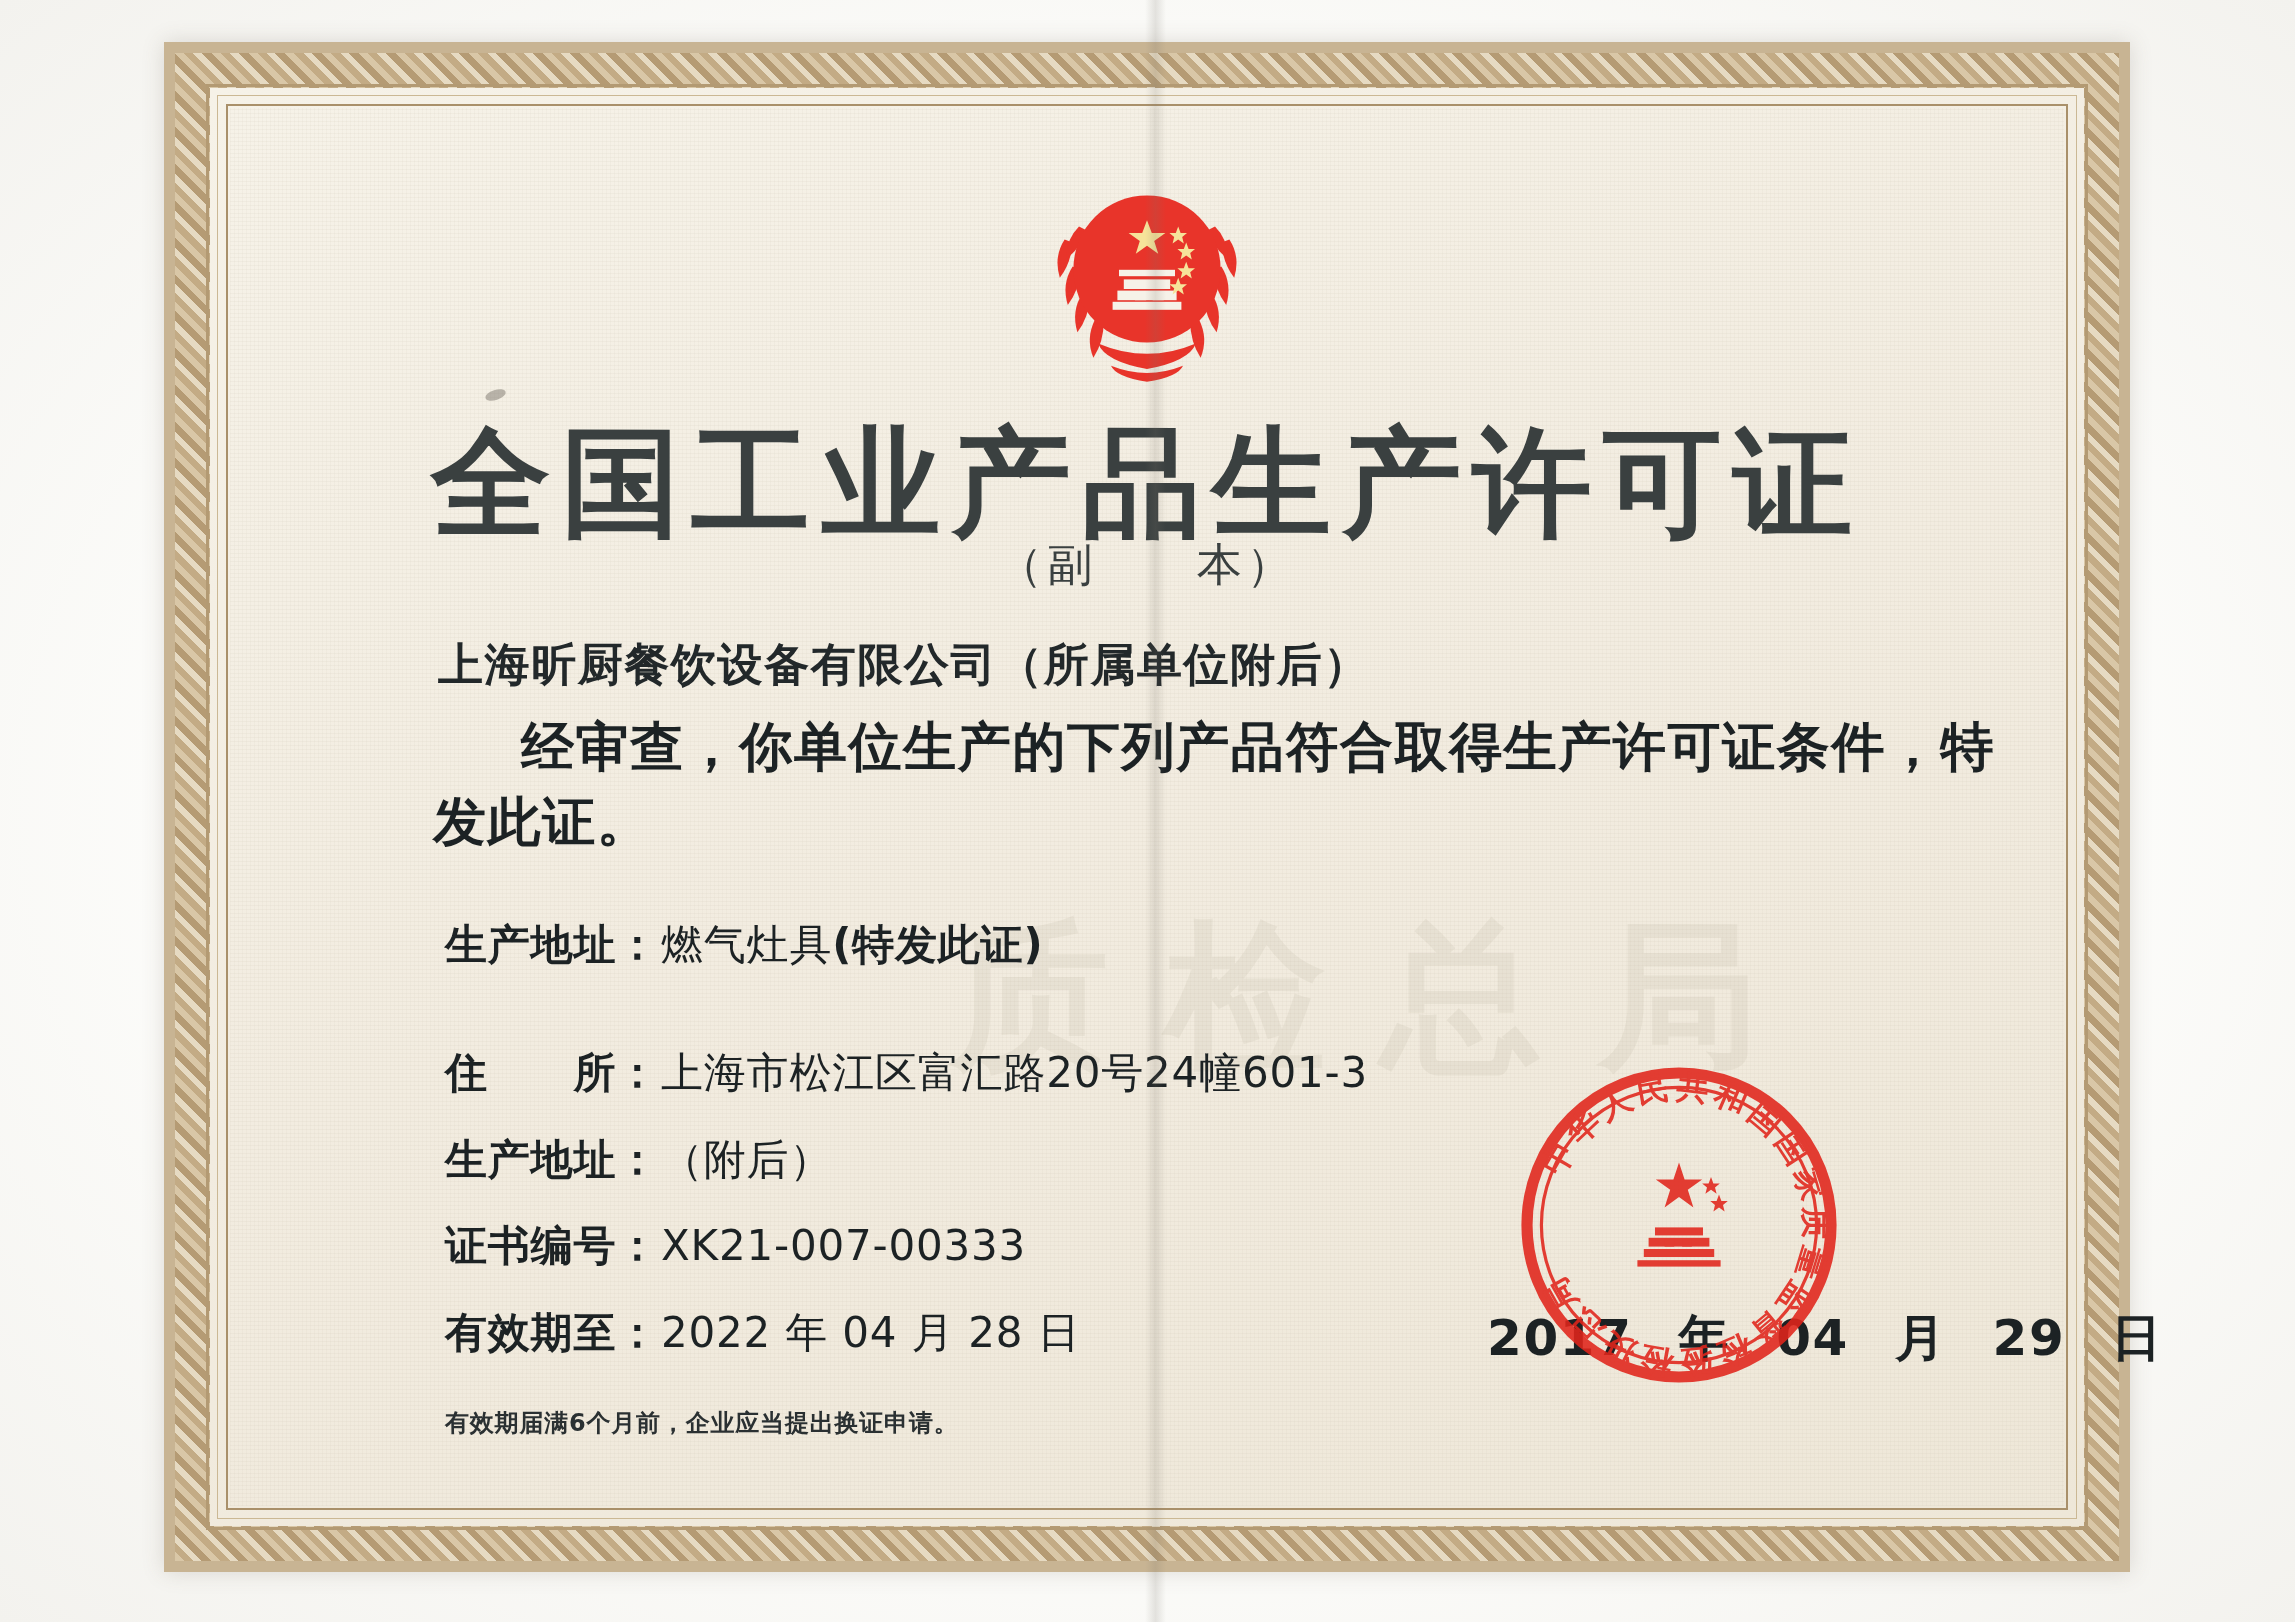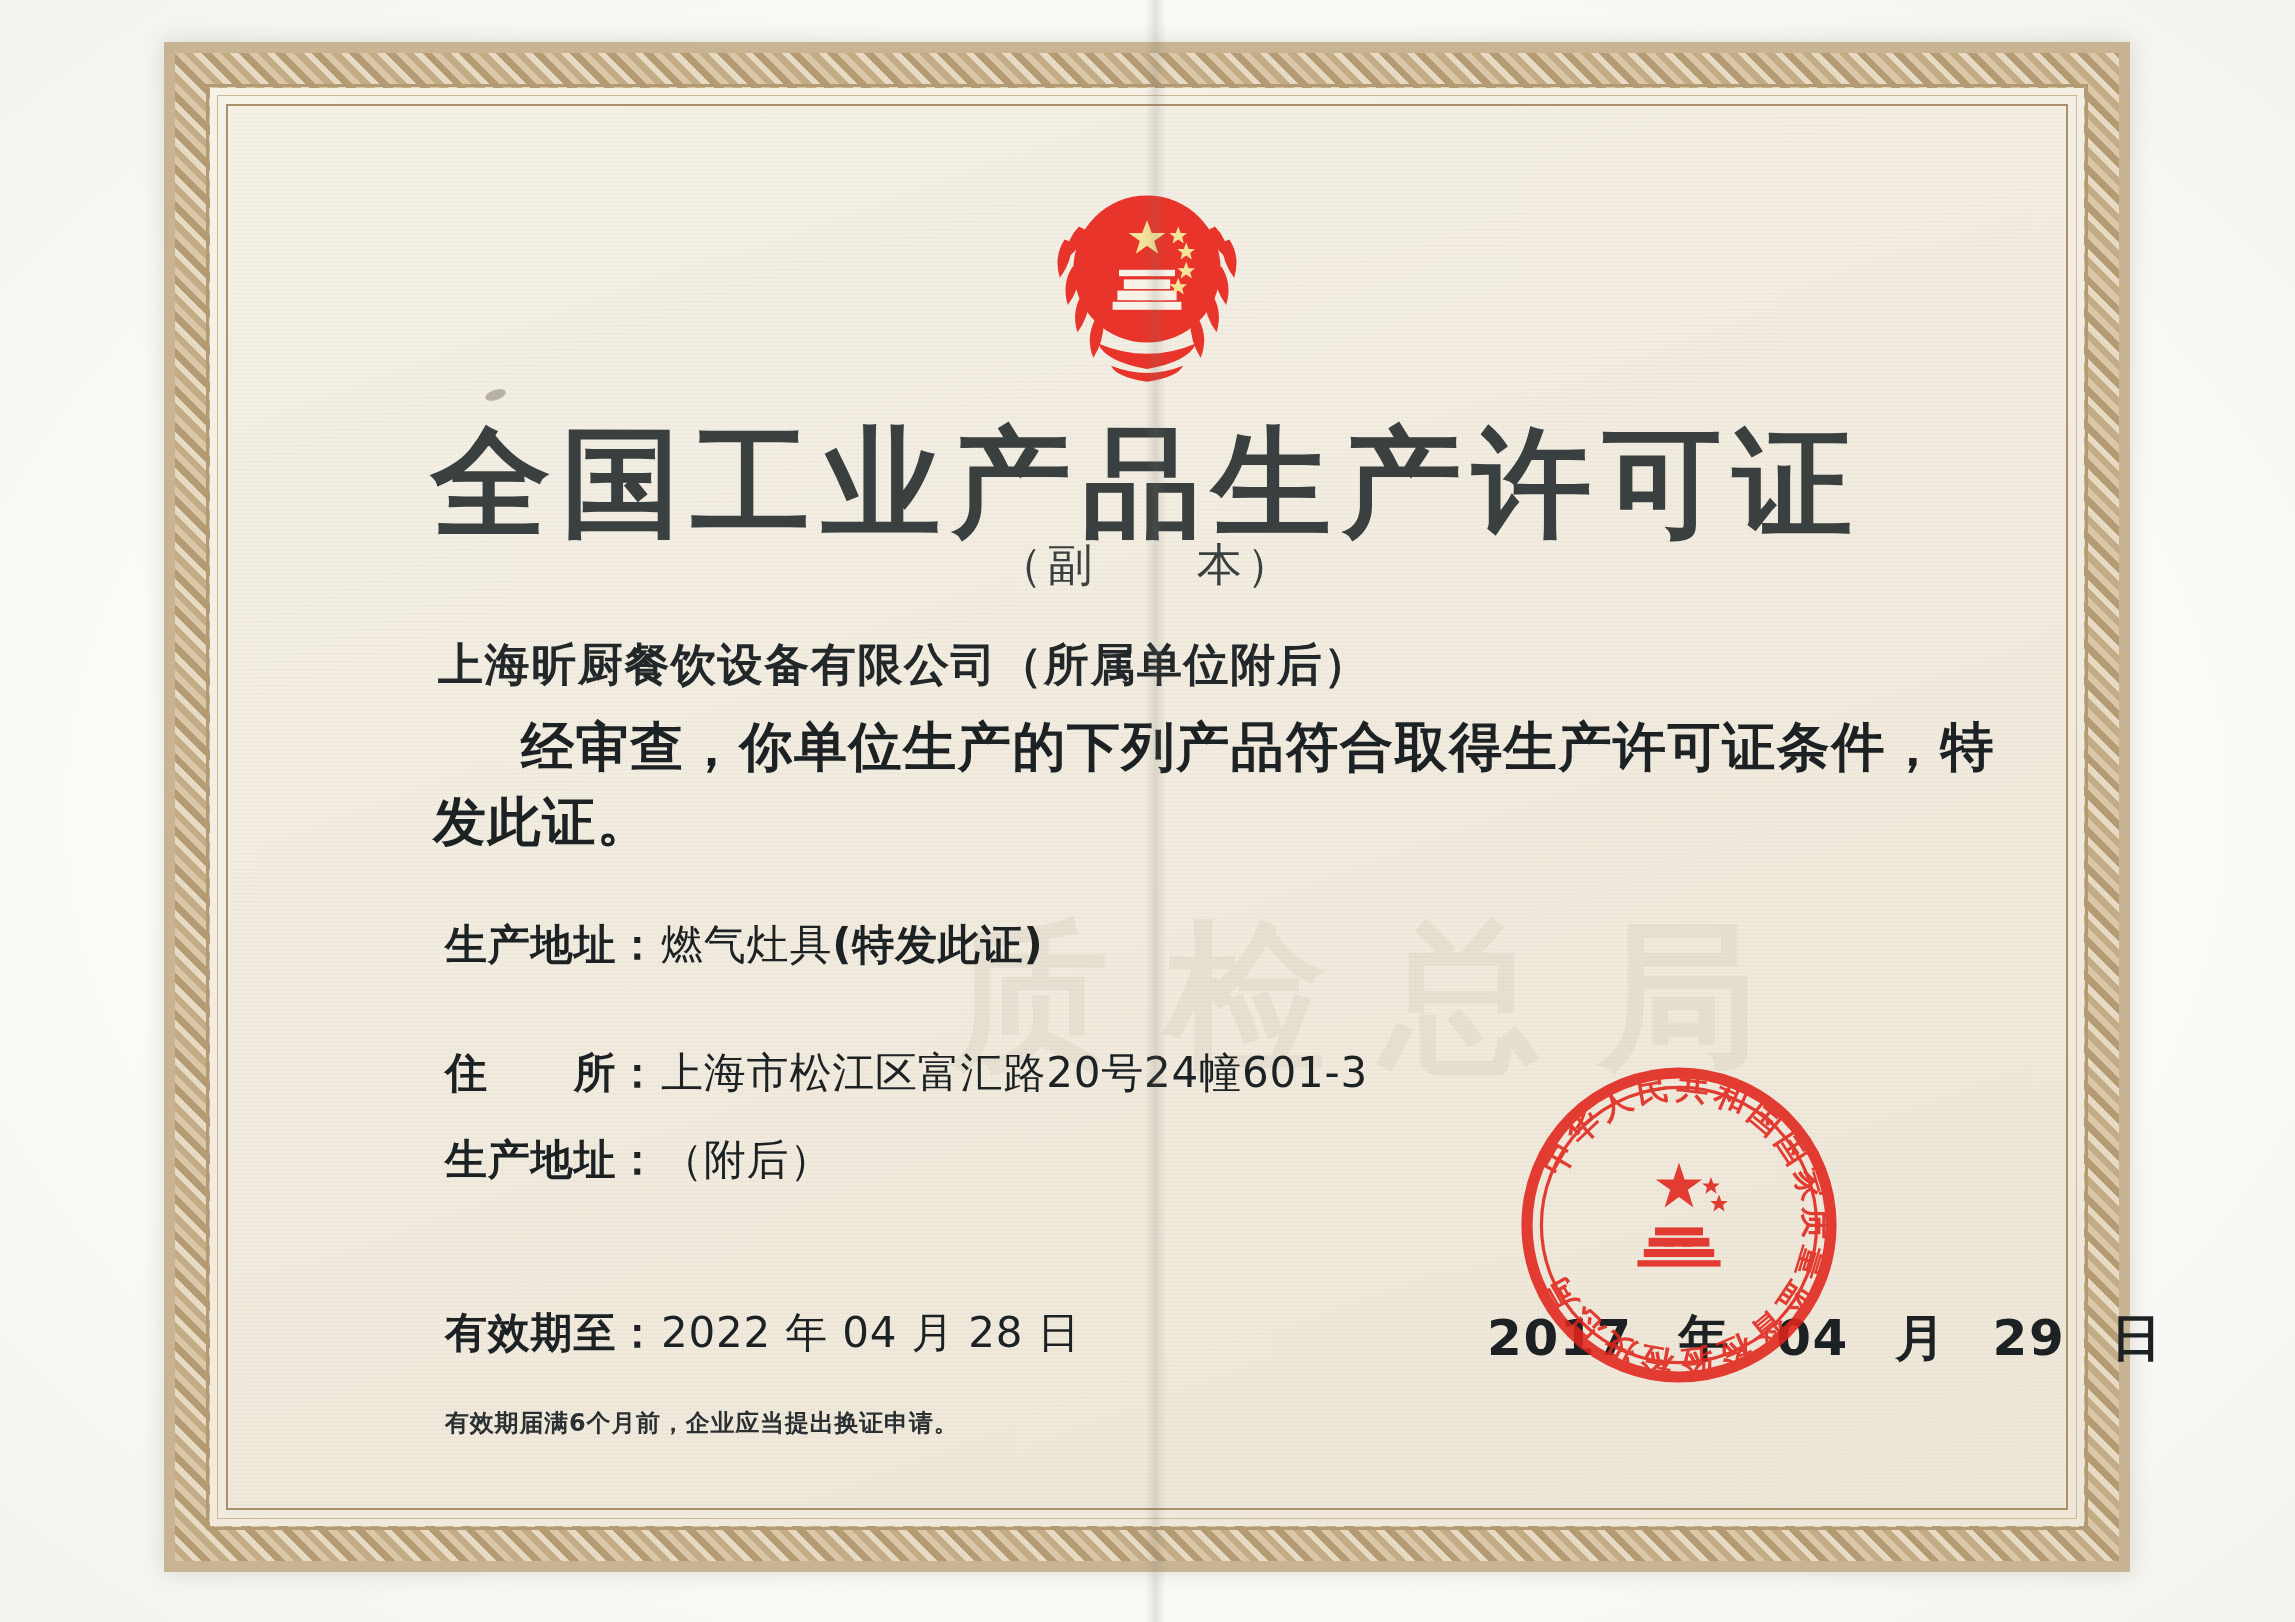--- a/index.html
+++ b/index.html
@@ -321,20 +321,23 @@
       </div>
 
       <div class="field-row" id="row-address">
         <span class="field-label">住　　所：</span><span class="field-value">上海市松江区富汇路20号24幢601-3</span>
       </div>
 
       <div class="field-row" id="row-factory">
         <span class="field-label">生产地址：</span><span class="field-value">（附后）</span>
       </div>
 
+      <div class="field-row" id="row-certno">
+        <span class="field-label">证书编号：</span><span class="field-value">XK21-007-00333</span>
+      </div>
 
       <div class="field-row" id="row-valid">
         <span class="field-label">有效期至：</span><span class="field-value">2022 年 04 月 28 日</span>
       </div>
 
       <div id="issue-date">
         <span>2017</span><span class="gap"></span><span>年</span><span class="gap"></span><span>04</span><span class="gap"></span><span>月</span><span class="gap"></span><span>29</span><span class="gap"></span><span>日</span>
       </div>
 
       <div id="footnote">有效期届满6个月前，企业应当提出换证申请。</div>

